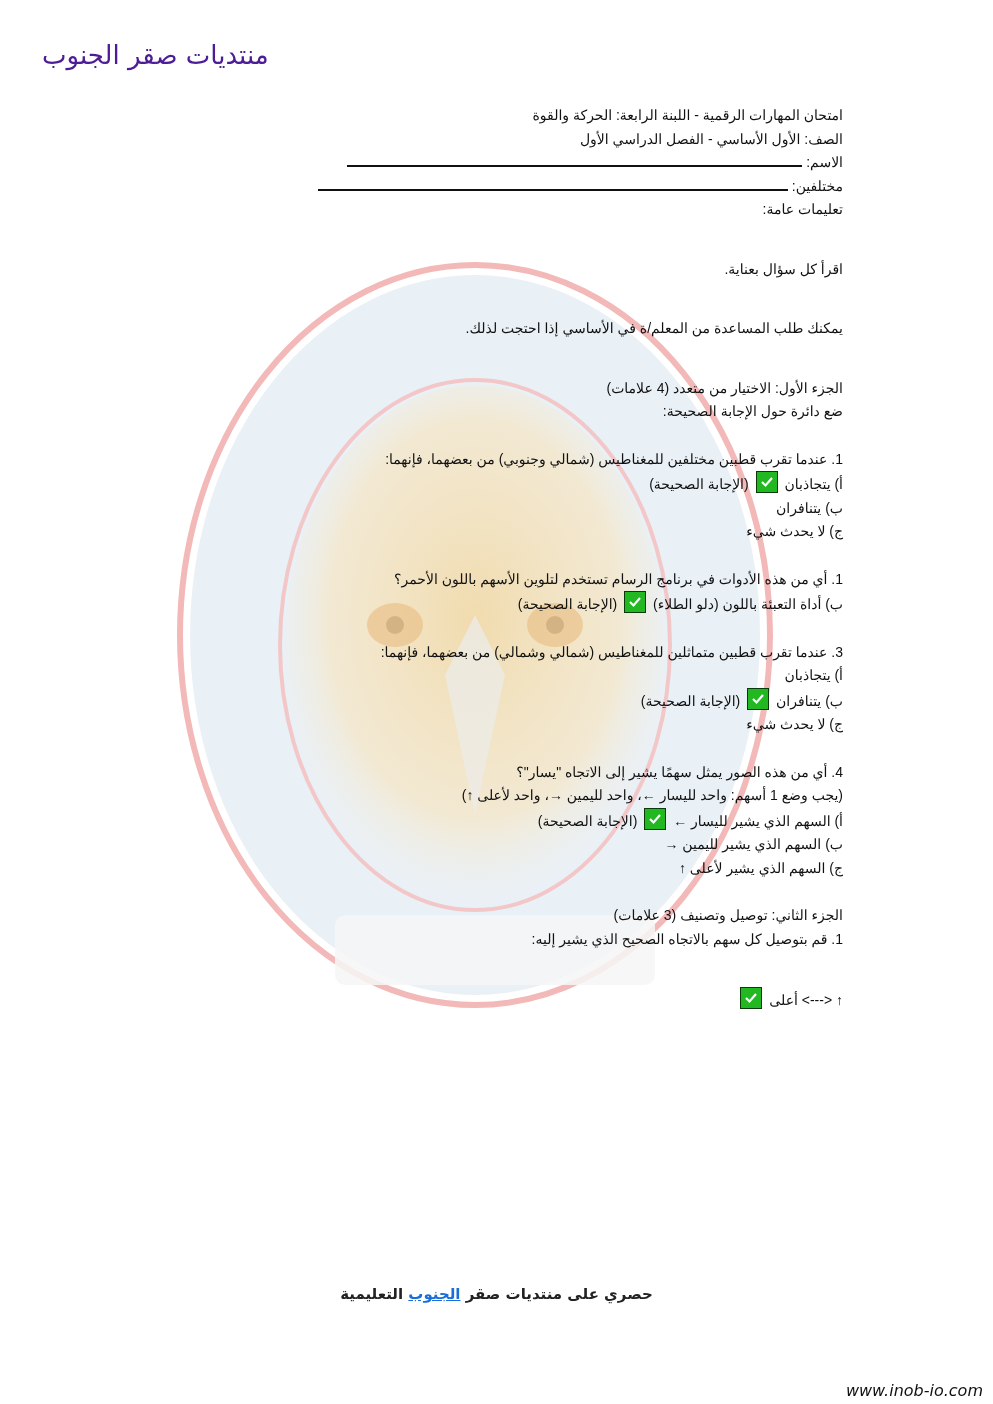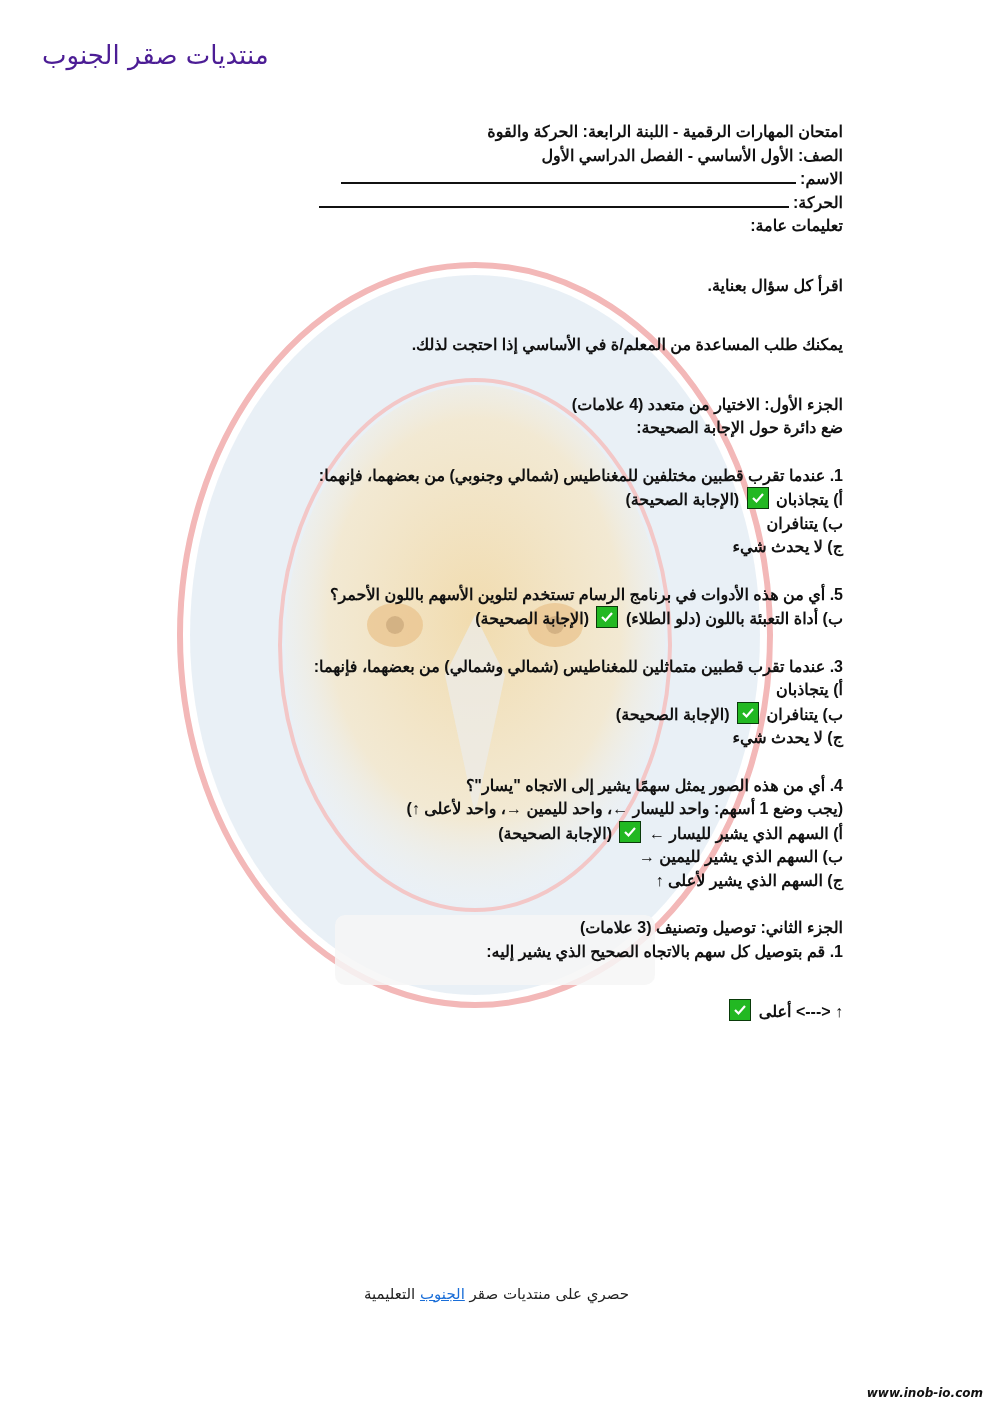--- a/index.html
+++ b/index.html
@@ -12,43 +12,43 @@
   .site-title {
     position:absolute; left:42px; top:40px;
     font-family:"DejaVu Sans", sans-serif;
     font-size:26px; color:#4c1d95; direction:rtl;
   }
   .watermark {
     position:absolute; left:175px; top:255px; width:600px; height:760px;
     z-index:0;
   }
   .content {
-    position:absolute; right:150px; top:120px; width:640px;
+    position:absolute; right:150px; top:104px; width:640px;
     direction:rtl; text-align:right; z-index:1;
-    font-weight:bold; font-size:16px; line-height:23.5px;
+    font-weight:normal; font-size:14px; line-height:23.5px;
   }
   .line { white-space:nowrap; }
   .gap2 { height:36px; }
   .gap3 { height:24px; }
   .blank {
     display:inline-block; border-bottom:2px solid #111; height:14px; vertical-align:baseline;
   }
   .check {
     display:inline-block; width:20px; height:20px; background:#22b822;
     border:1px solid #0a3a0a; vertical-align:-4px; margin:0 3px;
     position:relative;
   }
   .check svg { position:absolute; left:3px; top:3px; }
   .footer {
     position:absolute; left:0; width:993px; top:1285px; text-align:center;
-    direction:rtl; font-family:"DejaVu Sans", sans-serif; font-size:15px; color:#222;
+    direction:rtl; font-family:"DejaVu Sans", sans-serif; font-size:15px; color:#222;font-weight:bold;
   }
   .footer a { color:#1a6ed8; text-decoration:underline; }
   .corner {
-    position:absolute; right:10px; bottom:4px; font-size:12px; font-weight:bold;
+    position:absolute; right:10px; bottom:4px; font-size:16px; font-weight:normal;
     font-style:italic; color:#111; font-family:"DejaVu Sans", sans-serif;
   }
 </style>
 </head>
 <body>
 
 <div class="site-title">منتديات صقر الجنوب</div>
 
 <svg class="watermark" viewBox="0 0 600 760">
   <defs>
@@ -71,21 +71,21 @@
 </svg>
 
 <div class="content">
   <div class="line">امتحان المهارات الرقمية - اللبنة الرابعة: الحركة والقوة</div>
   <div class="line">الصف: الأول الأساسي - الفصل الدراسي الأول</div>
   <div class="line">
     <span>الاسم:</span>
     <span class="blank" style="width:455px"></span>
   </div>
   <div class="line">
-    <span>الحركة:</span>
+    <span>مختلفين:</span>
     <span class="blank" style="width:470px"></span>
   </div>
   <div class="line">تعليمات عامة:</div>
   <div class="gap2"></div>
   <div class="line">اقرأ كل سؤال بعناية.</div>
   <div class="gap2"></div>
   <div class="line">يمكنك طلب المساعدة من المعلم/ة في الأساسي إذا احتجت لذلك.</div>
   <div class="gap2"></div>
 
   <div class="line">الجزء الأول: الاختيار من متعدد (4 علامات)</div>
@@ -97,21 +97,21 @@
     <span>أ) يتجاذبان</span>
     <span class="check"><svg width="14" height="14" viewBox="0 0 14 14">
           <path d="M2 7 L5.5 10.5 L12 3" stroke="#fff" stroke-width="2.2" fill="none"></path>
         </svg></span>
     <span>(الإجابة الصحيحة)</span>
   </div>
   <div class="line">ب) يتنافران</div>
   <div class="line">ج) لا يحدث شيء</div>
   <div class="gap3"></div>
 
-  <div class="line">5. أي من هذه الأدوات في برنامج الرسام تستخدم لتلوين الأسهم باللون الأحمر؟</div>
+  <div class="line">1. أي من هذه الأدوات في برنامج الرسام تستخدم لتلوين الأسهم باللون الأحمر؟</div>
   <div class="line">
     <span>ب) أداة التعبئة باللون (دلو الطلاء)</span>
     <span class="check"><svg width="14" height="14" viewBox="0 0 14 14">
           <path d="M2 7 L5.5 10.5 L12 3" stroke="#fff" stroke-width="2.2" fill="none"></path>
         </svg></span>
     <span>(الإجابة الصحيحة)</span>
   </div>
   <div class="gap3"></div>
 
   <div class="line">3. عندما تقرب قطبين متماثلين للمغناطيس (شمالي وشمالي) من بعضهما، فإنهما:</div>

